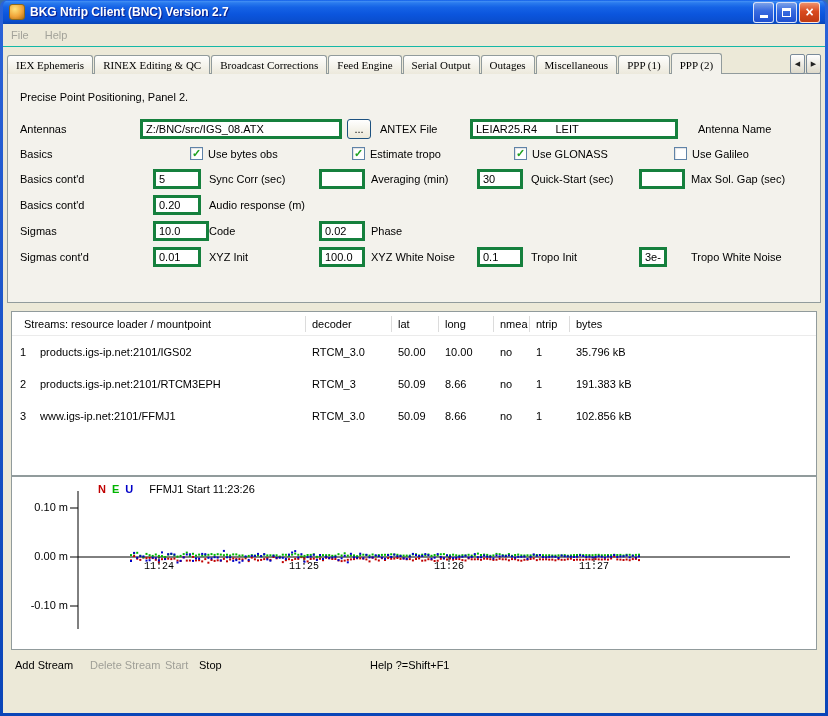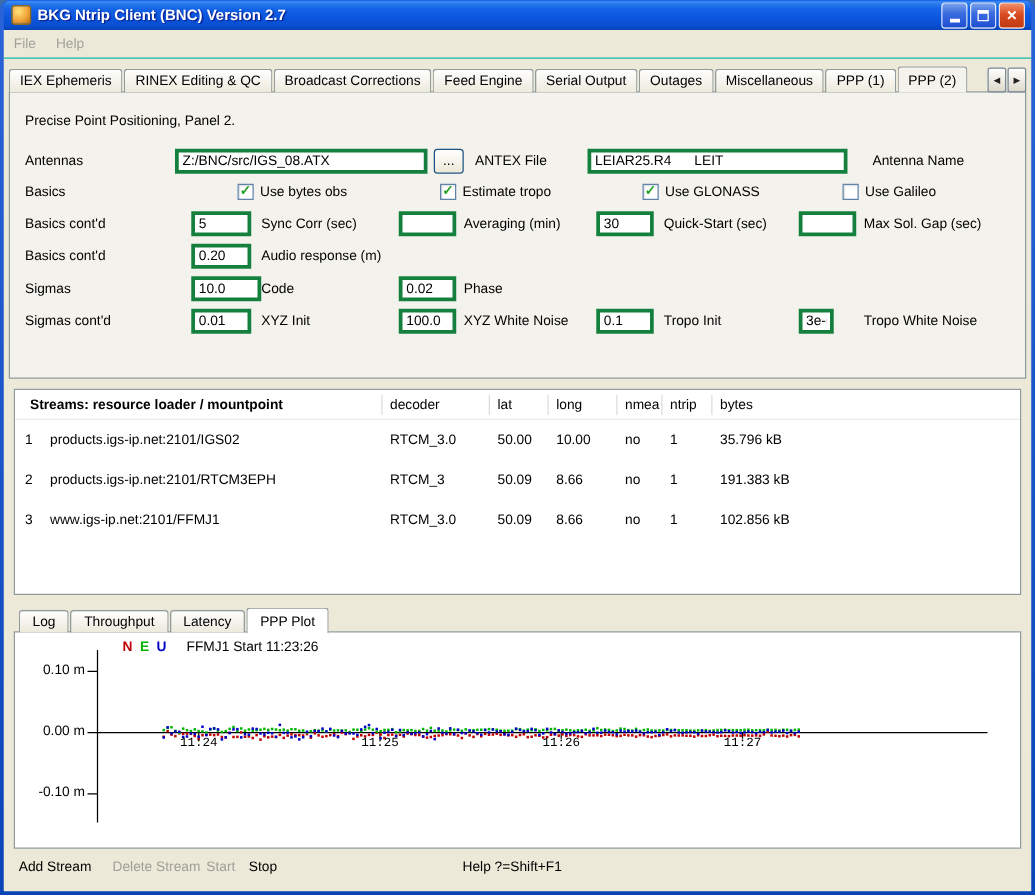--- a/index.html
+++ b/index.html
@@ -30,21 +30,21 @@
   .win-body { flex:1; background:#ece9d8; display:flex; flex-direction:column; overflow:hidden; }
 
   .menubar { height:23px; display:flex; align-items:center; padding-left:0;
     border-bottom:1px solid #14b8a6; }
   .menu-item { color:#a3a39a; padding:3px 8px; }
 
   .tabbar { margin:5px 4px 0; height:22px; display:flex; align-items:flex-end; position:relative; z-index:2; }
   .tabs { display:flex; align-items:flex-end; overflow:hidden; flex:1; }
   .tab { height:18px; padding:3px 8px 15px; border:1px solid #919b9c; border-bottom:none;
     border-radius:3px 3px 0 0; background:linear-gradient(#fefefd,#ece9dc); white-space:nowrap;
-    margin-right:1px; color:#000; }
+    margin-right:1px; color:#000;font-family:Liberation Serif, serif; }
   .tab.selected { height:22px; padding-top:5px; background:#f3f2ec; margin-bottom:-1px;
     border-bottom:1px solid #f3f2ec; position:relative; z-index:3; }
   .tab-arrows { display:flex; gap:1px; margin-left:2px; }
   .arrow-btn { width:15px; height:20px; border:1px solid #7a8a99; border-radius:2px;
     background:linear-gradient(#fefefe,#ddd9ca); display:flex; align-items:center; justify-content:center;
     font-size:7px; color:#222; }
 
   .pane { margin:-1px 4px 0; height:230px; border:1px solid #919b9c; background:#f3f2ec;
     position:relative; z-index:1; }
   .heading { position:absolute; left:12px; top:17px; }
@@ -57,21 +57,21 @@
   .cbox { width:13px; height:13px; border:1px solid #5f83a8; background:#fff; flex:0 0 auto;
     display:flex; align-items:center; justify-content:center; box-shadow:inset 1px 1px 1px rgba(0,0,0,.12); }
   .check { color:#21a121; font-weight:bold; font-size:11px; line-height:1; }
   .cblabel { white-space:nowrap; }
 
   .streams { margin:8px 8px 0; height:165px; border:1px solid #919b9c; background:#fff; overflow:hidden; }
   .thead, .trow { display:grid; grid-template-columns:22px 272px 86px 47px 55px 36px 40px 1fr; }
   .thead { height:24px; align-items:center; border-bottom:1px solid #ebebeb; }
   .th { padding-left:6px; border-right:1px solid #dcdcdc; height:16px; line-height:16px; white-space:nowrap; overflow:hidden; }
   .th.last { border-right:none; }
-  .th-mount { grid-column:1 / 3; padding-left:12px;font-weight:bold; }
+  .th-mount { grid-column:1 / 3; padding-left:12px; }
   .trow { height:32px; align-items:center; }
   .td { padding-left:6px; white-space:nowrap; overflow:hidden; }
   .td.num { text-align:center; padding-left:0; }
 
   .viewtabs { margin:9px 0 -1px 12px; position:relative; z-index:2; display:flex; align-items:flex-end; height:21px; }
   .btab { height:18px; padding:3px 10px 0; border:1px solid #919b9c; border-bottom:none;
     border-radius:3px 3px 0 0; background:linear-gradient(#fefefd,#ece9dc); margin-right:1px; white-space:nowrap; }
   .btab.selected { height:21px; padding-top:5px; background:#fff; border-bottom:1px solid #fff; margin-bottom:-1px; }
 
   .plotpanel { margin:0 8px; height:174px; border:1px solid #919b9c; background:#fff; position:relative; z-index:1; }
@@ -237,26 +237,20 @@
         <div class="td">www.igs-ip.net:2101/FFMJ1</div>
         <div class="td">RTCM_3.0</div>
         <div class="td">50.09</div>
         <div class="td">8.66</div>
         <div class="td">no</div>
         <div class="td">1</div>
         <div class="td">102.856 kB</div>
       </div>
     </div>
 
-    <div class="viewtabs">
-      <span class="btab">Log</span>
-      <span class="btab">Throughput</span>
-      <span class="btab">Latency</span>
-      <span class="btab selected">PPP Plot</span>
-    </div>
 
     <div class="plotpanel">
       <svg id="ppp-svg" width="810" height="172" xmlns="http://www.w3.org/2000/svg">
         <line x1="66" y1="14" x2="66" y2="152" stroke="#000" stroke-width="1"></line>
         <line x1="58" y1="31" x2="66" y2="31" stroke="#000" stroke-width="1"></line>
         <line x1="58" y1="80" x2="66" y2="80" stroke="#000" stroke-width="1"></line>
         <line x1="58" y1="129" x2="66" y2="129" stroke="#000" stroke-width="1"></line>
         <line x1="66" y1="80" x2="778" y2="80" stroke="#000" stroke-width="1"></line>
         <line x1="147" y1="80" x2="147" y2="85" stroke="#000" stroke-width="1"></line>
         <line x1="292" y1="80" x2="292" y2="85" stroke="#000" stroke-width="1"></line>

